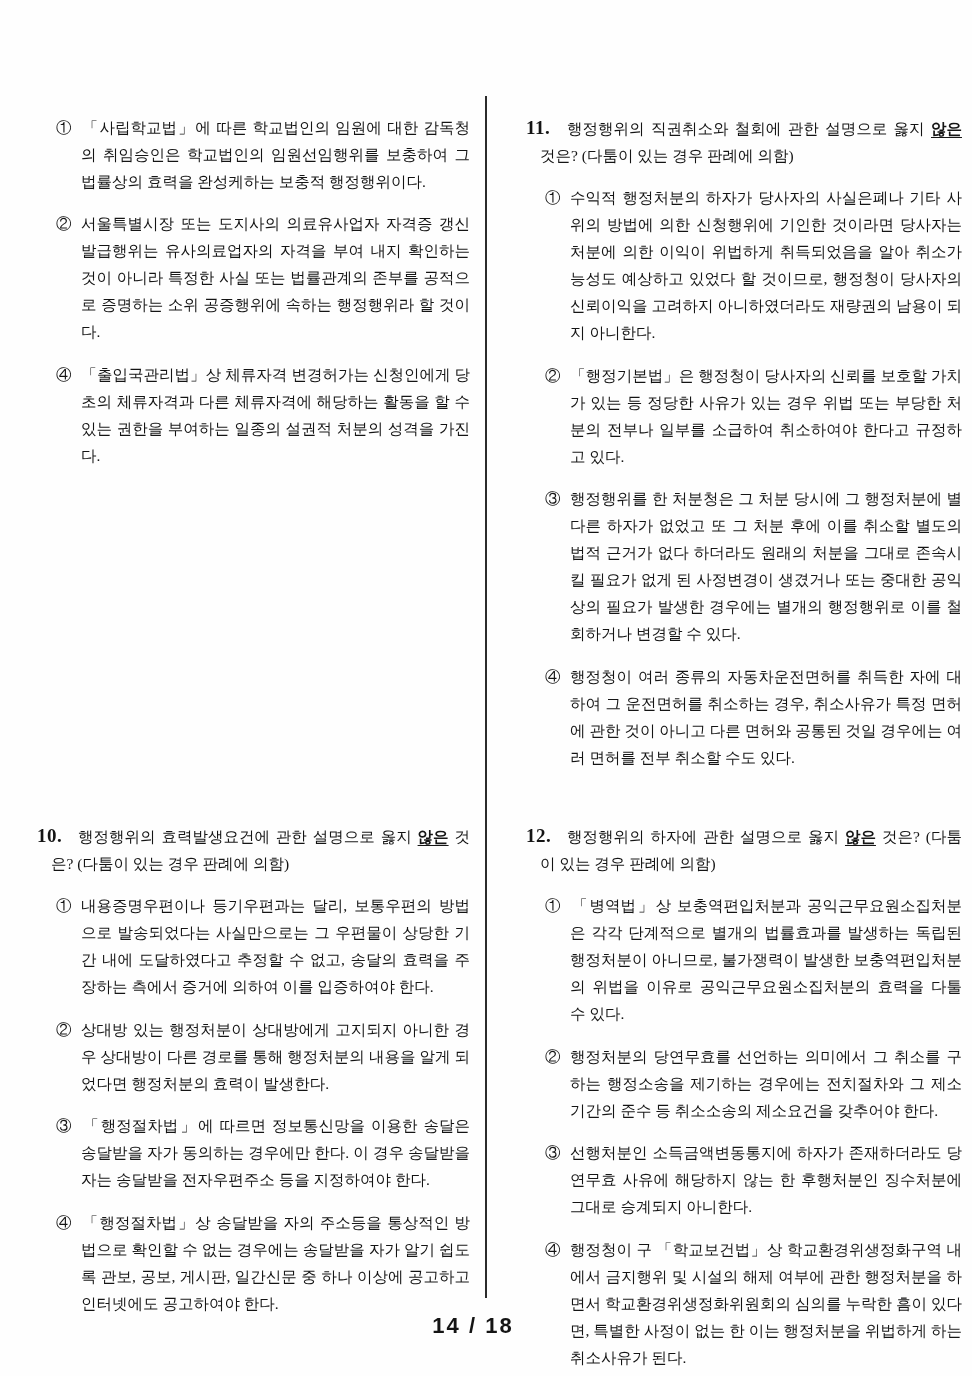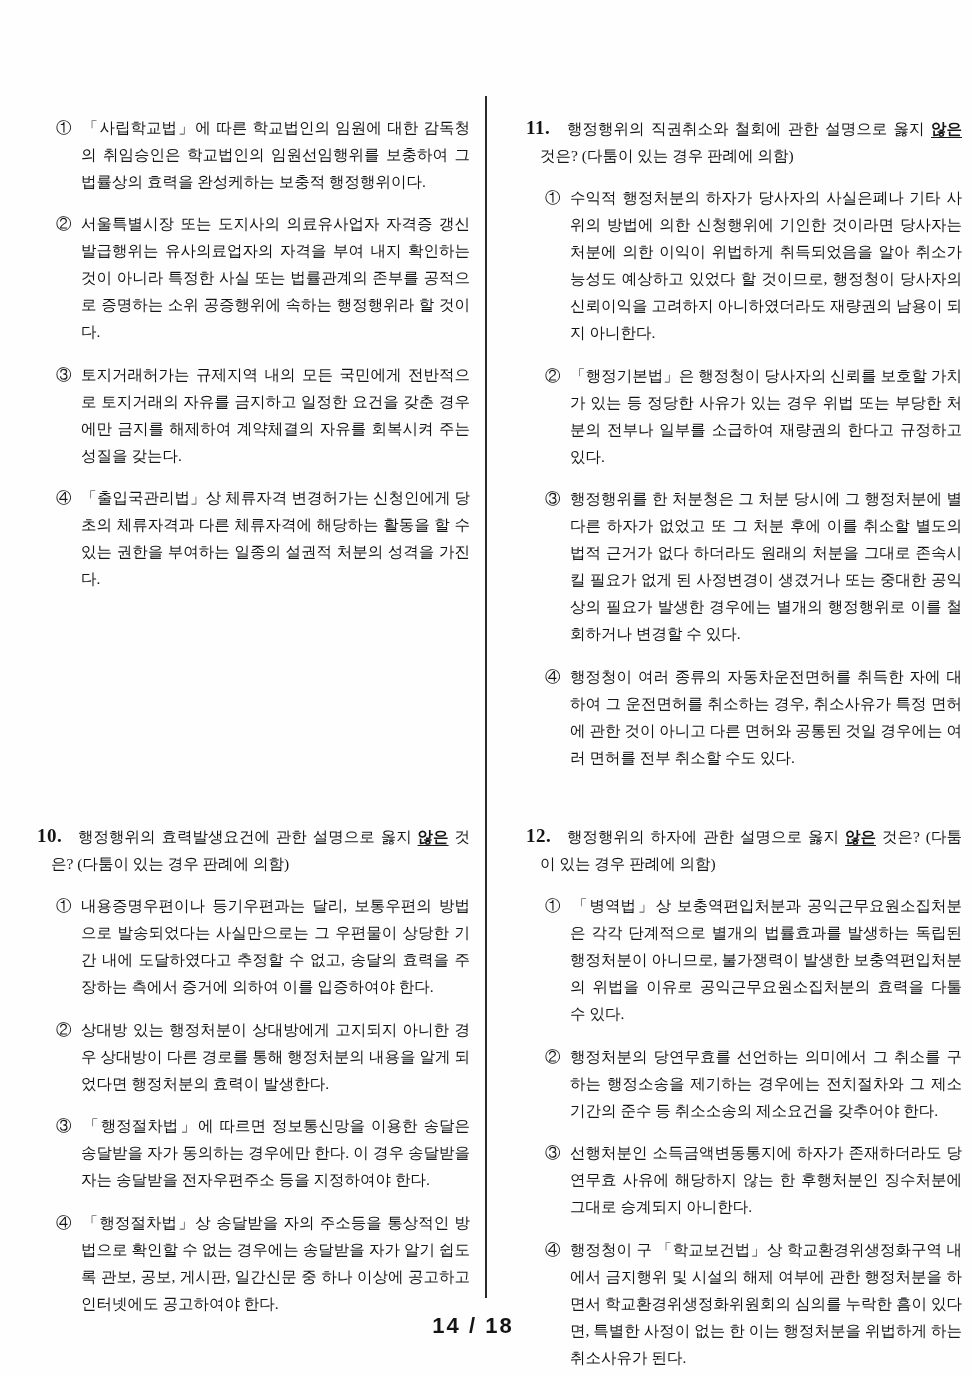--- a/index.html
+++ b/index.html
@@ -80,36 +80,35 @@
 </head>
 <body>
 
 <div class="page">
 
   <div class="divider"></div>
 
   <section class="question q-left q-top">
     <p class="option"><span class="marker">①</span><span>「사립학교법」에 따른 학교법인의 임원에 대한 감독청의 취임승인은 학교법인의 임원선임행위를 보충하여 그 법률상의 효력을 완성케하는 보충적 행정행위이다.</span></p>
     <p class="option"><span class="marker">②</span><span>서울특별시장 또는 도지사의 의료유사업자 자격증 갱신 발급행위는 유사의료업자의 자격을 부여 내지 확인하는 것이 아니라 특정한 사실 또는 법률관계의 존부를 공적으로 증명하는 소위 공증행위에 속하는 행정행위라 할 것이다.</span></p>
-    <p class="option"><span class="marker">③</span><span>토지거래허가는 규제지역 내의 모든 국민에게 전반적으로 토지거래의 자유를 금지하고 일정한 요건을 갖춘 경우에만 금지를 해제하여 계약체결의 자유를 회복시켜 주는 성질을 갖는다.</span></p>
     <p class="option"><span class="marker">④</span><span>「출입국관리법」상 체류자격 변경허가는 신청인에게 당초의 체류자격과 다른 체류자격에 해당하는 활동을 할 수 있는 권한을 부여하는 일종의 설권적 처분의 성격을 가진다.</span></p>
   </section>
 
   <section class="question q-left q-bottom">
     <p class="stem"><span class="qnum w2">10.</span><span>행정행위의 효력발생요건에 관한 설명으로 옳지 </span><span class="emph">않은</span><span> 것은? (다툼이 있는 경우 판례에 의함)</span></p>
     <p class="option"><span class="marker">①</span><span>내용증명우편이나 등기우편과는 달리, 보통우편의 방법으로 발송되었다는 사실만으로는 그 우편물이 상당한 기간 내에 도달하였다고 추정할 수 없고, 송달의 효력을 주장하는 측에서 증거에 의하여 이를 입증하여야 한다.</span></p>
     <p class="option"><span class="marker">②</span><span>상대방 있는 행정처분이 상대방에게 고지되지 아니한 경우 상대방이 다른 경로를 통해 행정처분의 내용을 알게 되었다면 행정처분의 효력이 발생한다.</span></p>
     <p class="option"><span class="marker">③</span><span>「행정절차법」에 따르면 정보통신망을 이용한 송달은 송달받을 자가 동의하는 경우에만 한다. 이 경우 송달받을 자는 송달받을 전자우편주소 등을 지정하여야 한다.</span></p>
     <p class="option"><span class="marker">④</span><span>「행정절차법」상 송달받을 자의 주소등을 통상적인 방법으로 확인할 수 없는 경우에는 송달받을 자가 알기 쉽도록 관보, 공보, 게시판, 일간신문 중 하나 이상에 공고하고 인터넷에도 공고하여야 한다.</span></p>
   </section>
 
   <section class="question q-right q-top">
     <p class="stem"><span class="qnum w2">11.</span><span>행정행위의 직권취소와 철회에 관한 설명으로 옳지 </span><span class="emph">않은</span><span> 것은? (다툼이 있는 경우 판례에 의함)</span></p>
     <p class="option"><span class="marker">①</span><span>수익적 행정처분의 하자가 당사자의 사실은폐나 기타 사위의 방법에 의한 신청행위에 기인한 것이라면 당사자는 처분에 의한 이익이 위법하게 취득되었음을 알아 취소가능성도 예상하고 있었다 할 것이므로, 행정청이 당사자의 신뢰이익을 고려하지 아니하였더라도 재량권의 남용이 되지 아니한다.</span></p>
-    <p class="option"><span class="marker">②</span><span>「행정기본법」은 행정청이 당사자의 신뢰를 보호할 가치가 있는 등 정당한 사유가 있는 경우 위법 또는 부당한 처분의 전부나 일부를 소급하여 재량권의 한다고 규정하고 있다.</span></p>
+    <p class="option"><span class="marker">②</span><span>「행정기본법」은 행정청이 당사자의 신뢰를 보호할 가치가 있는 등 정당한 사유가 있는 경우 위법 또는 부당한 처분의 전부나 일부를 소급하여 취소하여야 한다고 규정하고 있다.</span></p>
     <p class="option"><span class="marker">③</span><span>행정행위를 한 처분청은 그 처분 당시에 그 행정처분에 별다른 하자가 없었고 또 그 처분 후에 이를 취소할 별도의 법적 근거가 없다 하더라도 원래의 처분을 그대로 존속시킬 필요가 없게 된 사정변경이 생겼거나 또는 중대한 공익상의 필요가 발생한 경우에는 별개의 행정행위로 이를 철회하거나 변경할 수 있다.</span></p>
     <p class="option"><span class="marker">④</span><span>행정청이 여러 종류의 자동차운전면허를 취득한 자에 대하여 그 운전면허를 취소하는 경우, 취소사유가 특정 면허에 관한 것이 아니고 다른 면허와 공통된 것일 경우에는 여러 면허를 전부 취소할 수도 있다.</span></p>
   </section>
 
   <section class="question q-right q-bottom">
     <p class="stem"><span class="qnum w2">12.</span><span>행정행위의 하자에 관한 설명으로 옳지 </span><span class="emph">않은</span><span> 것은? (다툼이 있는 경우 판례에 의함)</span></p>
     <p class="option"><span class="marker">①</span><span>「병역법」상 보충역편입처분과 공익근무요원소집처분은 각각 단계적으로 별개의 법률효과를 발생하는 독립된 행정처분이 아니므로, 불가쟁력이 발생한 보충역편입처분의 위법을 이유로 공익근무요원소집처분의 효력을 다툴 수 있다.</span></p>
     <p class="option"><span class="marker">②</span><span>행정처분의 당연무효를 선언하는 의미에서 그 취소를 구하는 행정소송을 제기하는 경우에는 전치절차와 그 제소기간의 준수 등 취소소송의 제소요건을 갖추어야 한다.</span></p>
     <p class="option"><span class="marker">③</span><span>선행처분인 소득금액변동통지에 하자가 존재하더라도 당연무효 사유에 해당하지 않는 한 후행처분인 징수처분에 그대로 승계되지 아니한다.</span></p>
     <p class="option"><span class="marker">④</span><span>행정청이 구 「학교보건법」상 학교환경위생정화구역 내에서 금지행위 및 시설의 해제 여부에 관한 행정처분을 하면서 학교환경위생정화위원회의 심의를 누락한 흠이 있다면, 특별한 사정이 없는 한 이는 행정처분을 위법하게 하는 취소사유가 된다.</span></p>

